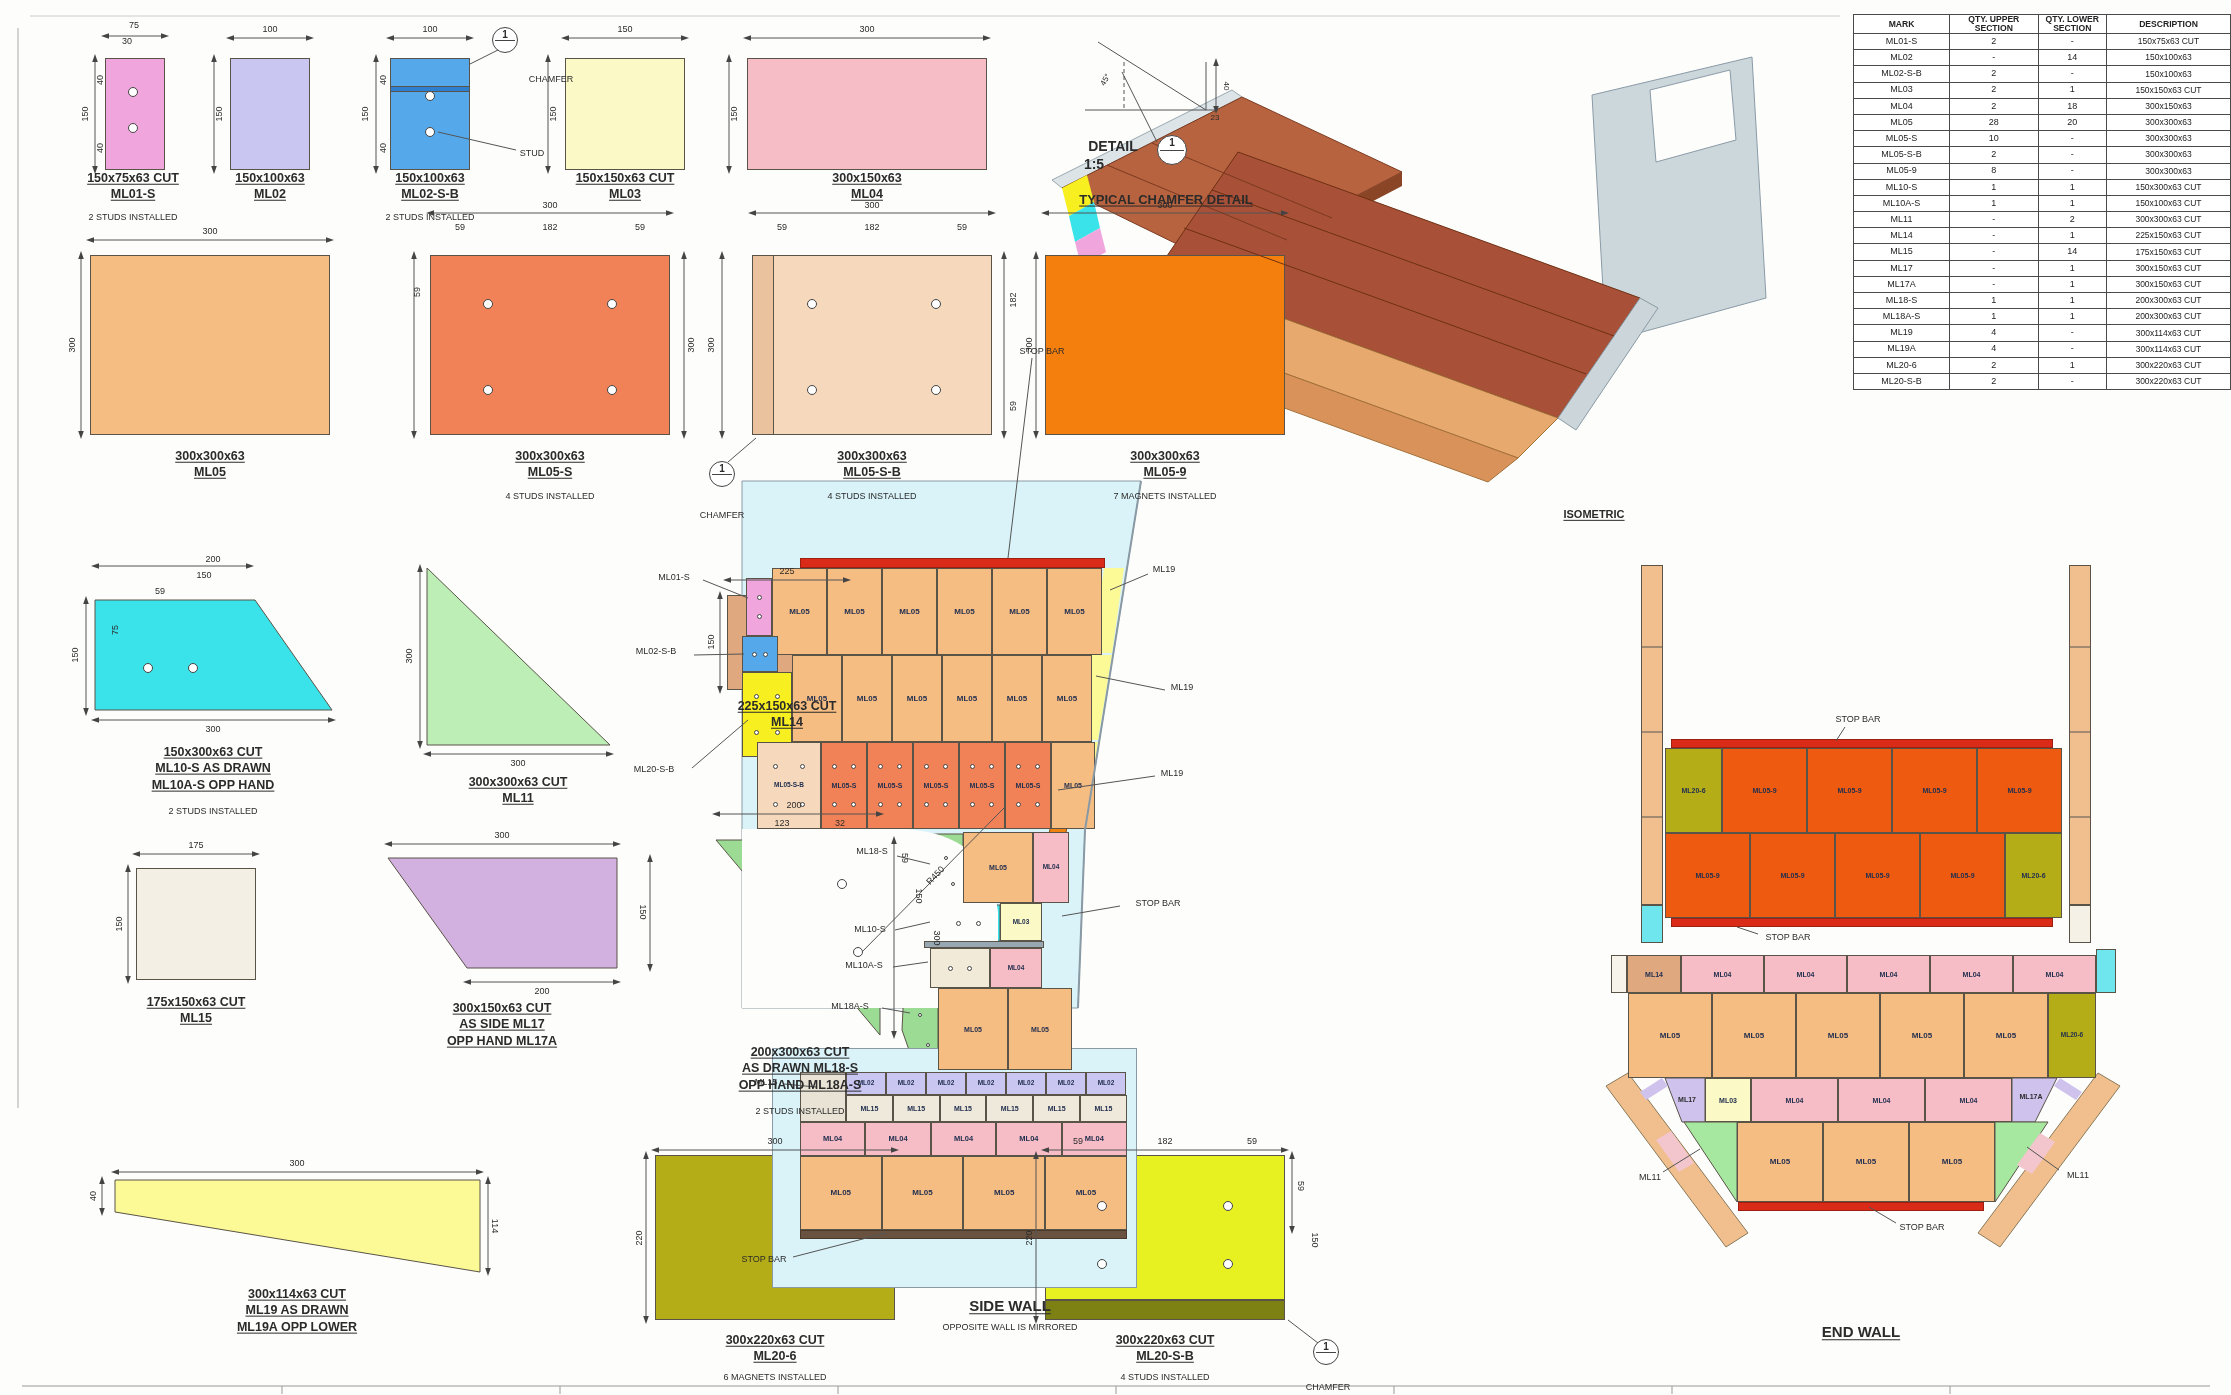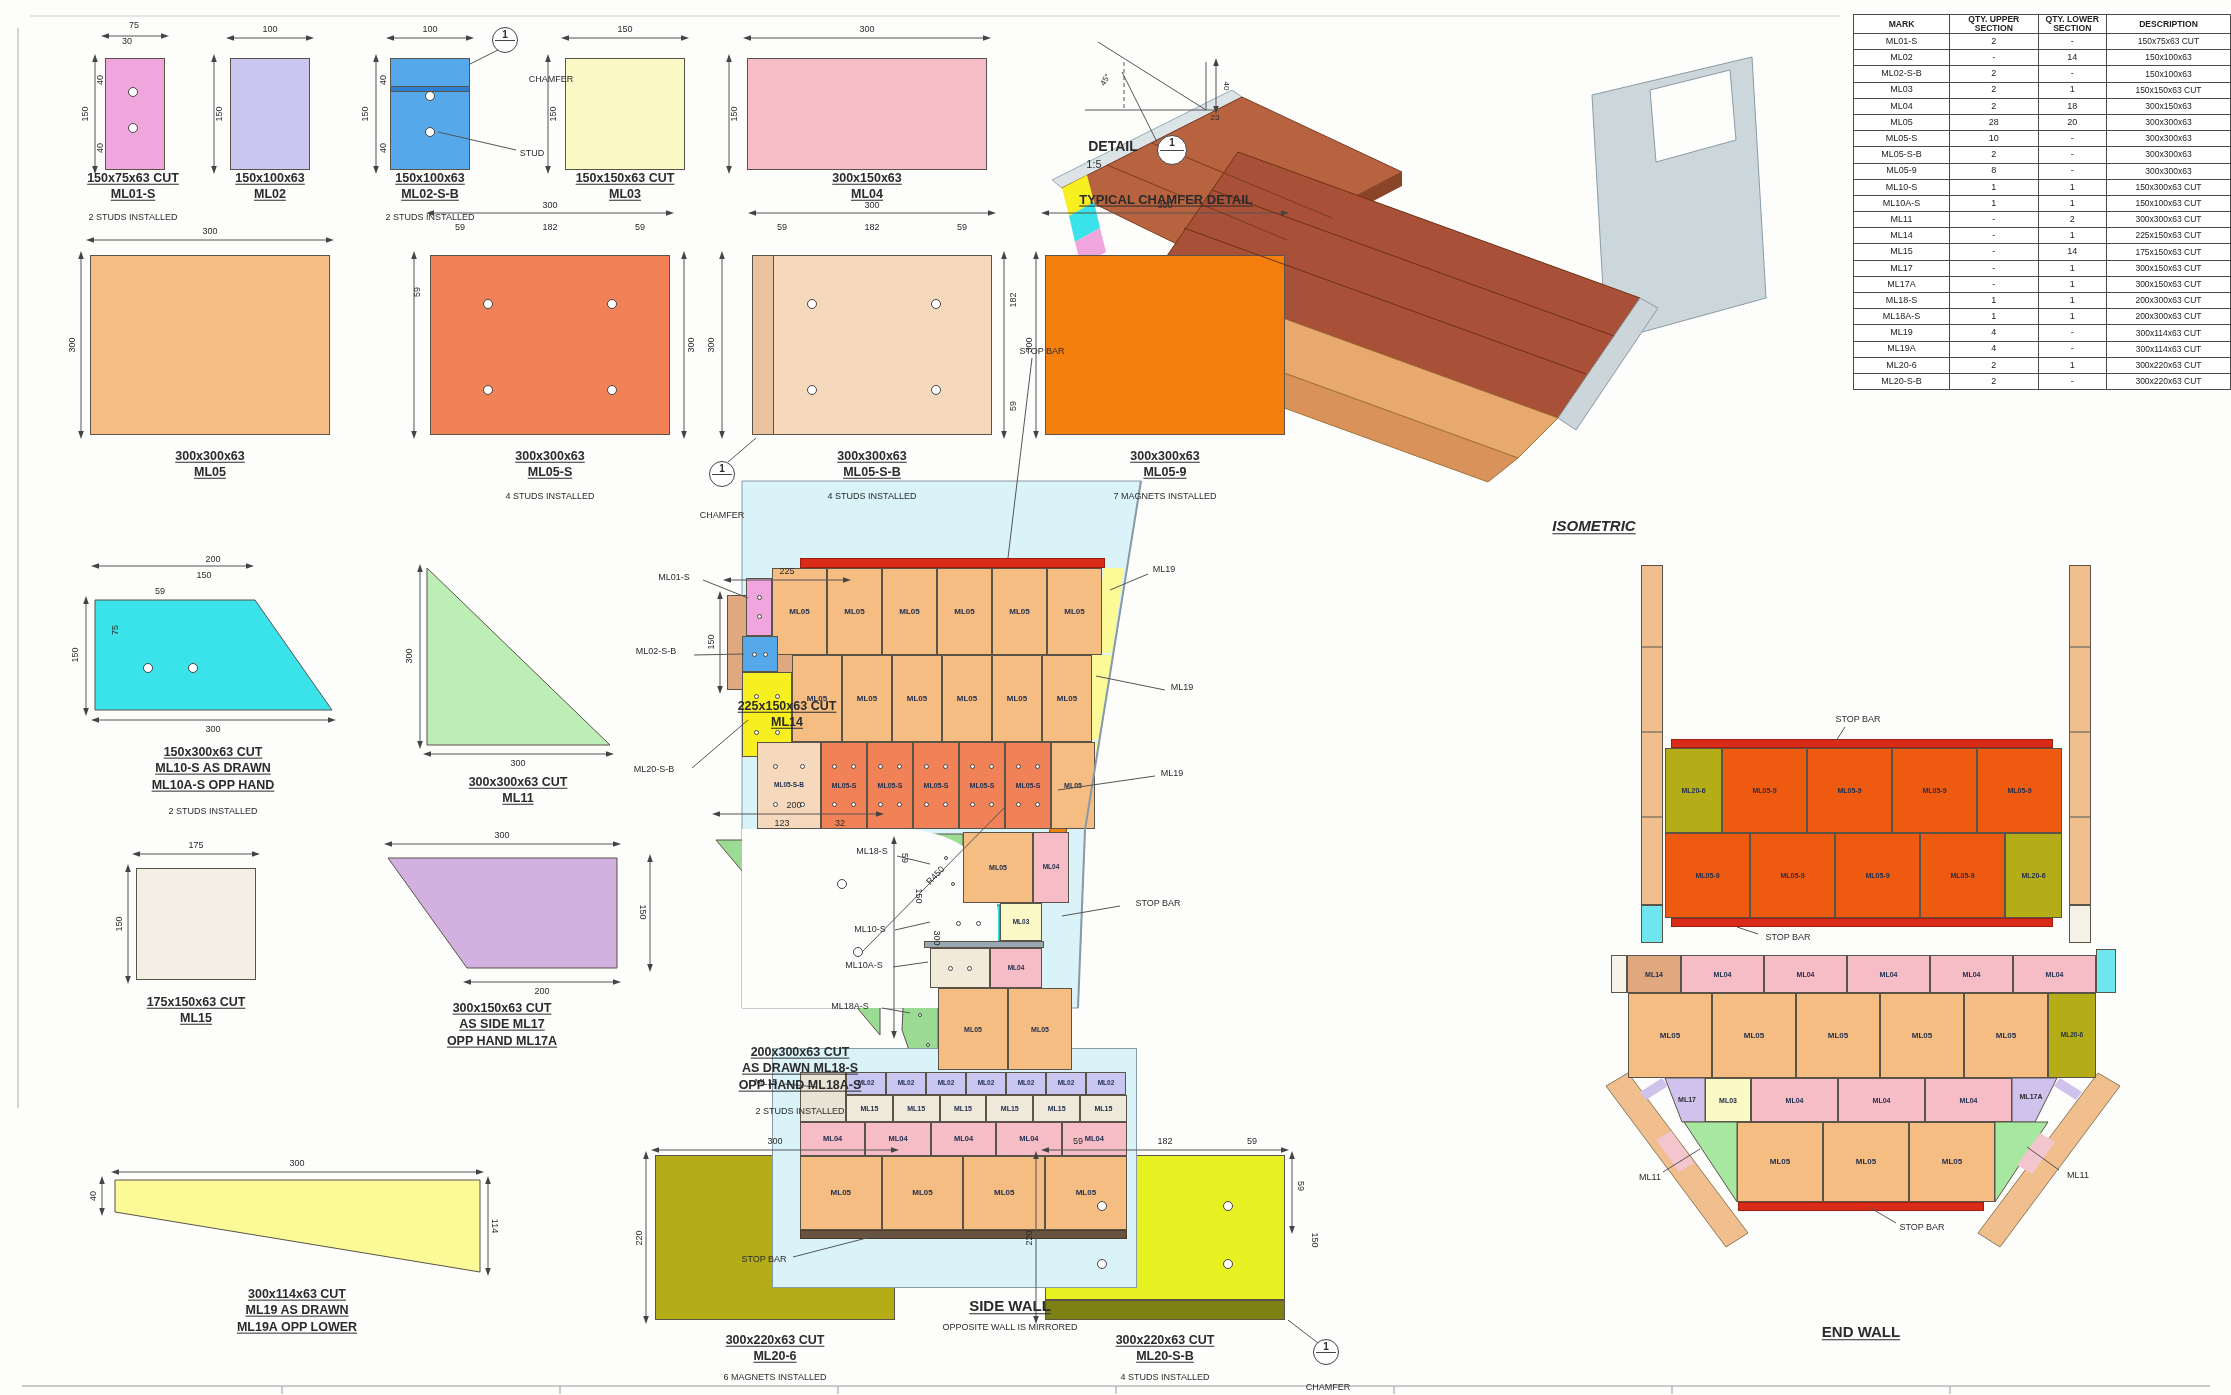--- a/index.html
+++ b/index.html
@@ -802,28 +802,28 @@
       <div>300x220x63 CUT</div>
       <div>ML20-6</div>
     </div>
     <div class="t" style="left: 775px; top: 1378px; font-size: 9px; transform: translate(-50%, -50%);">6 MAGNETS INSTALLED</div>
     <div class="t u" style="left: 1165px; top: 1348px; font-size: 12.5px; font-weight: bold; transform: translate(-50%, -50%);">
       <div>300x220x63 CUT</div>
       <div>ML20-S-B</div>
     </div>
     <div class="t" style="left: 1165px; top: 1378px; font-size: 9px; transform: translate(-50%, -50%);">4 STUDS INSTALLED</div>
     <div class="t" style="left: 1113px; top: 146px; font-size: 14px; font-weight: bold; transform: translate(-50%, -50%);">DETAIL</div>
-    <div class="t" style="left: 1094px; top: 164px; font-size: 11px; transform: translate(-50%, -50%);">1:5</div>
+    <div class="t" style="left: 1094px; top: 164px; font-size: 14px; transform: translate(-50%, -50%); font-weight: bold;">1:5</div>
     <div class="t u" style="left: 1166px; top: 200px; font-size: 13px; font-weight: bold; transform: translate(-50%, -50%);">
       <div>TYPICAL CHAMFER DETAIL</div>
     </div>
     <div class="t" style="left: 1106px; top: 80px; font-size: 8px; transform: translate(-50%, -50%) rotate(-60deg);">45°</div>
     <div class="t" style="left: 1226px; top: 86px; font-size: 8px; transform: translate(-50%, -50%) rotate(90deg);">40</div>
     <div class="t" style="left: 1215px; top: 118px; font-size: 8px; transform: translate(-50%, -50%);">23</div>
-    <div class="t u" style="left: 1594px; top: 526px; font-size: 15px; font-weight: bold; transform: translate(-50%, -50%); font-style: italic;">
+    <div class="t u" style="left: 1594px; top: 514px; font-size: 11px; font-weight: bold; transform: translate(-50%, -50%);">
       <div>ISOMETRIC</div>
     </div>
     <div class="t" style="left: 1042px; top: 352px; font-size: 9px; transform: translate(-50%, -50%);">STOP BAR</div>
     <div class="t" style="left: 674px; top: 578px; font-size: 9px; transform: translate(-50%, -50%);">ML01-S</div>
     <div class="t" style="left: 656px; top: 652px; font-size: 9px; transform: translate(-50%, -50%);">ML02-S-B</div>
     <div class="t" style="left: 654px; top: 770px; font-size: 9px; transform: translate(-50%, -50%);">ML20-S-B</div>
     <div class="t" style="left: 1164px; top: 570px; font-size: 9px; transform: translate(-50%, -50%);">ML19</div>
     <div class="t" style="left: 1182px; top: 688px; font-size: 9px; transform: translate(-50%, -50%);">ML19</div>
     <div class="t" style="left: 1172px; top: 774px; font-size: 9px; transform: translate(-50%, -50%);">ML19</div>
     <div class="t" style="left: 1158px; top: 904px; font-size: 9px; transform: translate(-50%, -50%);">STOP BAR</div>

